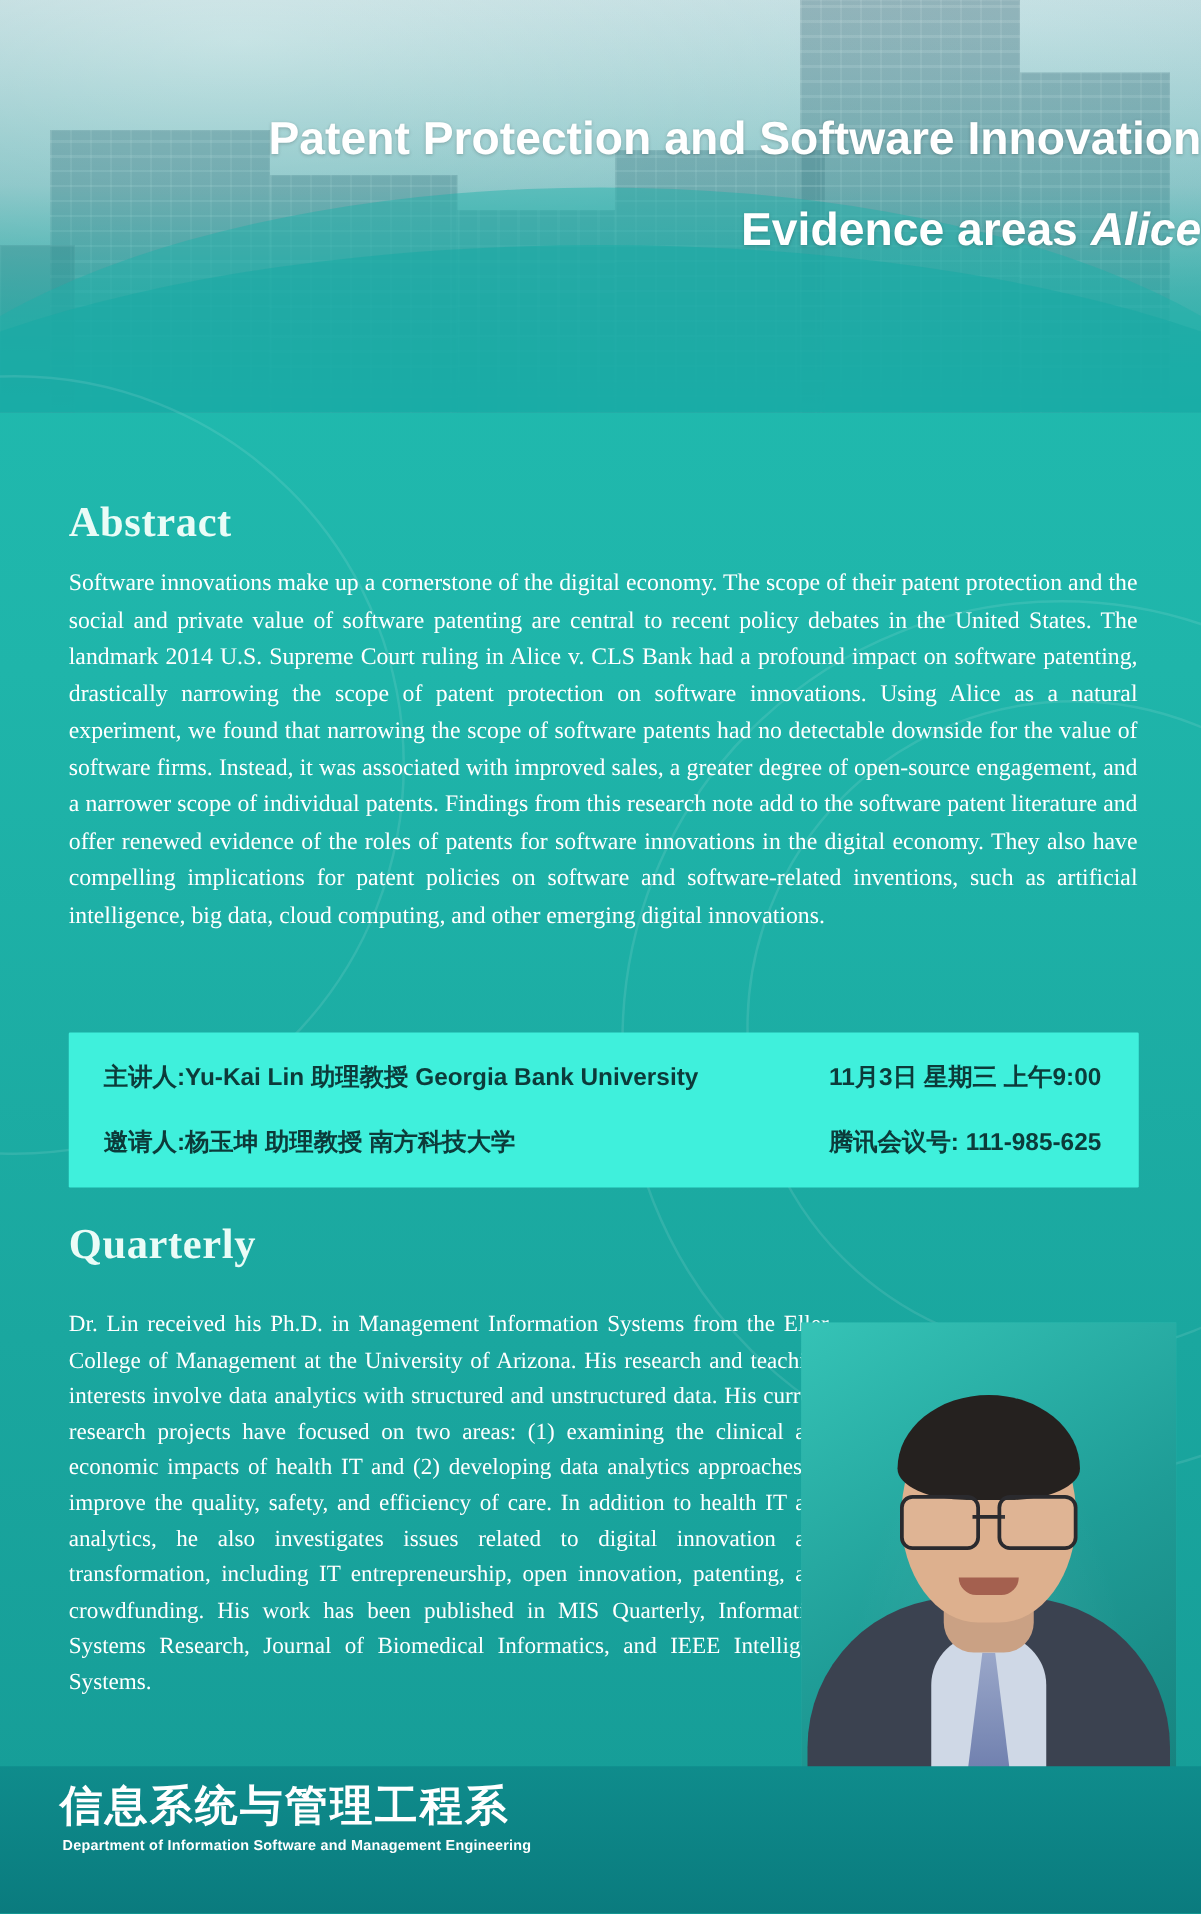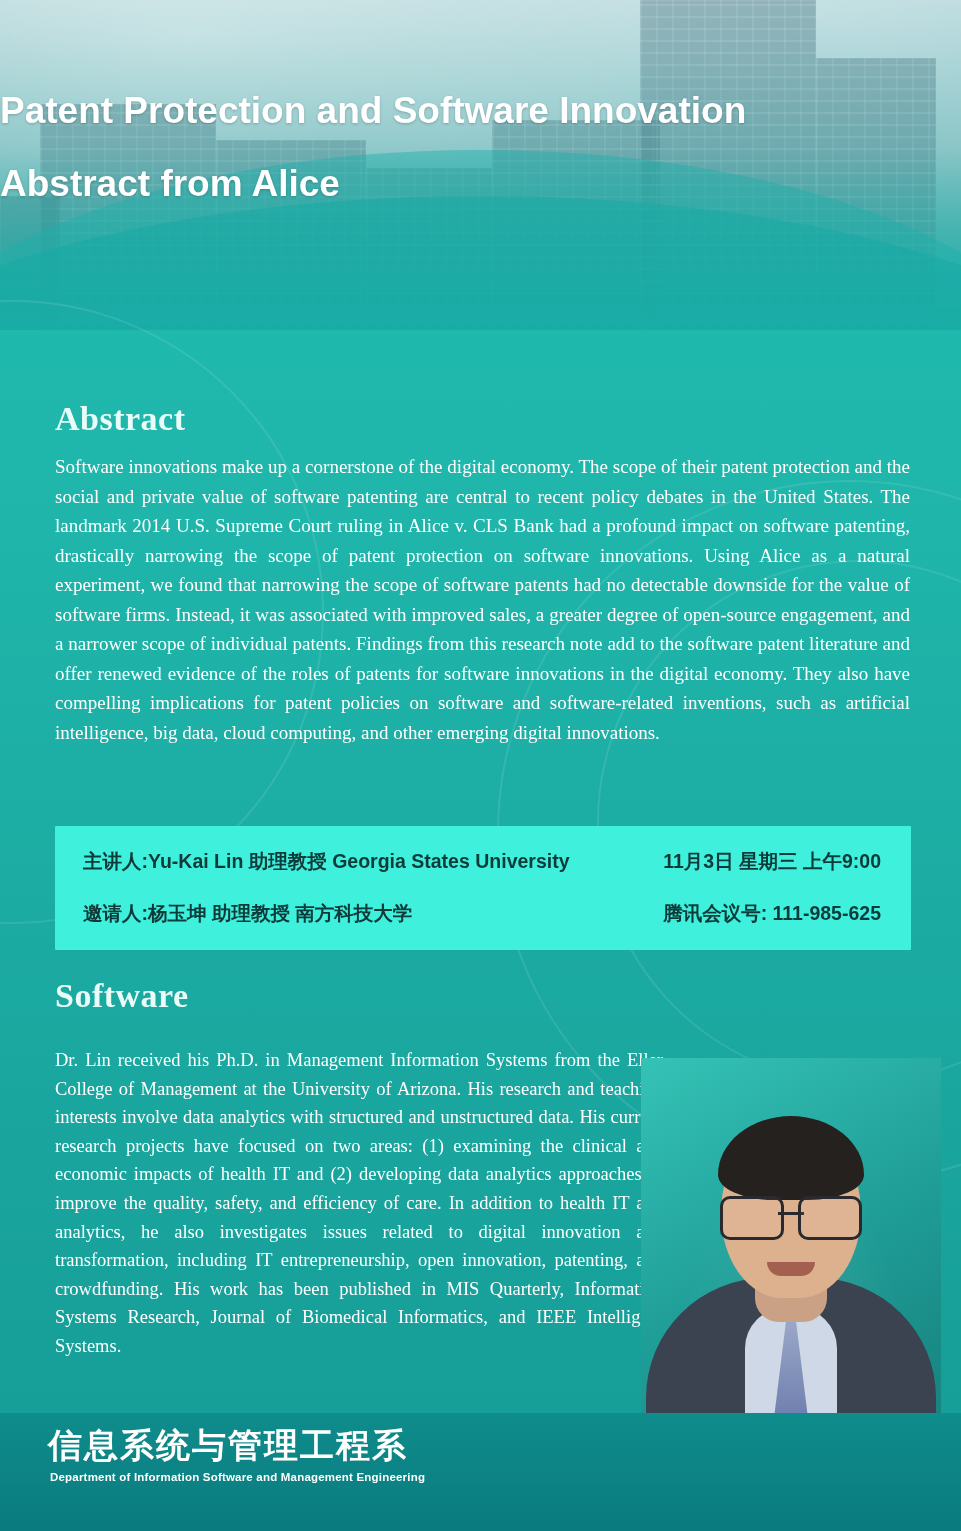--- a/index.html
+++ b/index.html
@@ -115,36 +115,36 @@
     margin-top: 6px;
     max-width: 96px;
   }
 
   
   .title-wrap {
     position: absolute;
     top: 92px;
     left: 0;
     width: 961px;
-    text-align: left;
+    text-align: right;
     z-index: 6;
   }
   .title-line {
     font-family: "Liberation Sans", sans-serif;
     font-weight: bold;
     font-size: 37px;
     color: #ffffff;
     line-height: 1.0;
     text-shadow: 0 1px 3px rgba(0,0,0,0.22);
   }
   .title-line2 {
     margin-top: 36px;
     font-size: 37px;
   }
-  .title-em { }
+  .title-em { font-style: italic; }
 
   
   .section-heading {
     font-family: "Liberation Serif", serif;
     font-weight: bold;
     font-size: 34px;
     color: #eafcf7;
     letter-spacing: 0.5px;
   }
   .abstract-head {
@@ -392,38 +392,38 @@
     <div class="hero-arc2"></div>
   </div>
 
   <div class="ring" style="right:-160px; top:560px; width:520px; height:520px;"></div>
   <div class="ring" style="right:-240px; top:480px; width:700px; height:700px;"></div>
   <div class="ring" style="left:-300px; top:300px; width:620px; height:620px;"></div>
 
 
   <div class="title-wrap">
     <div class="title-line">Patent Protection and Software Innovation</div>
-    <div class="title-line title-line2"><span>Abstract from </span><span class="title-em">Alice</span></div>
+    <div class="title-line title-line2"><span>Evidence areas </span><span class="title-em">Alice</span></div>
   </div>
 
   <div class="section-heading abstract-head">Abstract</div>
   <div class="abstract-body">Software innovations make up a cornerstone of the digital economy. The scope of their patent protection and the social and private value of software patenting are central to recent policy debates in the United States. The landmark 2014 U.S. Supreme Court ruling in Alice v. CLS Bank had a profound impact on software patenting, drastically narrowing the scope of patent protection on software innovations. Using Alice as a natural experiment, we found that narrowing the scope of software patents had no detectable downside for the value of software firms. Instead, it was associated with improved sales, a greater degree of open-source engagement, and a narrower scope of individual patents. Findings from this research note add to the software patent literature and offer renewed evidence of the roles of patents for software innovations in the digital economy. They also have compelling implications for patent policies on software and software-related inventions, such as artificial intelligence, big data, cloud computing, and other emerging digital innovations.</div>
 
   <div class="speaker-box">
     <div class="speaker-row r1">
-      <span>主讲人:Yu-Kai Lin 助理教授 Georgia States University</span>
+      <span>主讲人:Yu-Kai Lin 助理教授 Georgia Bank University</span>
       <span class="speaker-right">11月3日 星期三 上午9:00</span>
     </div>
     <div class="speaker-row r2">
       <span>邀请人:杨玉坤 助理教授 南方科技大学</span>
       <span class="speaker-right">腾讯会议号: 111-985-625</span>
     </div>
   </div>
 
-  <div class="section-heading bio-head">Software</div>
+  <div class="section-heading bio-head">Quarterly</div>
   <div class="bio-body">Dr. Lin received his Ph.D. in Management Information Systems from the Eller College of Management at the University of Arizona. His research and teaching interests involve data analytics with structured and unstructured data. His current research projects have focused on two areas: (1) examining the clinical and economic impacts of health IT and (2) developing data analytics approaches to improve the quality, safety, and efficiency of care. In addition to health IT and analytics, he also investigates issues related to digital innovation and transformation, including IT entrepreneurship, open innovation, patenting, and crowdfunding. His work has been published in MIS Quarterly, Information Systems Research, Journal of Biomedical Informatics, and IEEE Intelligent Systems.</div>
 
   <div class="photo">
     <div class="ph-bg"></div>
     <div class="ph-suit"></div>
     <div class="ph-shirt"></div>
     <div class="ph-tie"></div>
     <div class="ph-neck"></div>
     <div class="ph-head"></div>
     <div class="ph-hair"></div>

